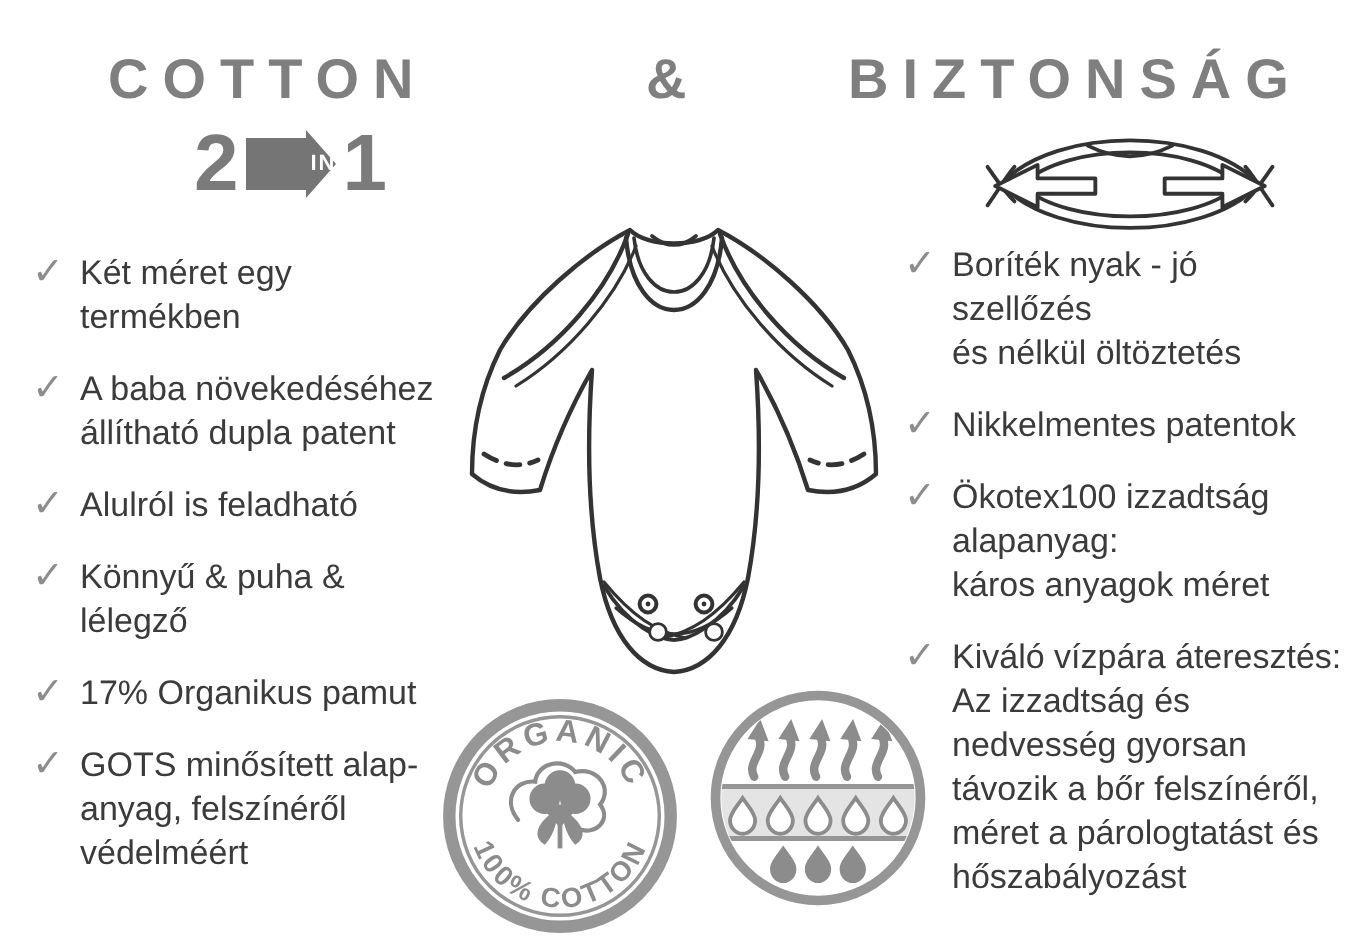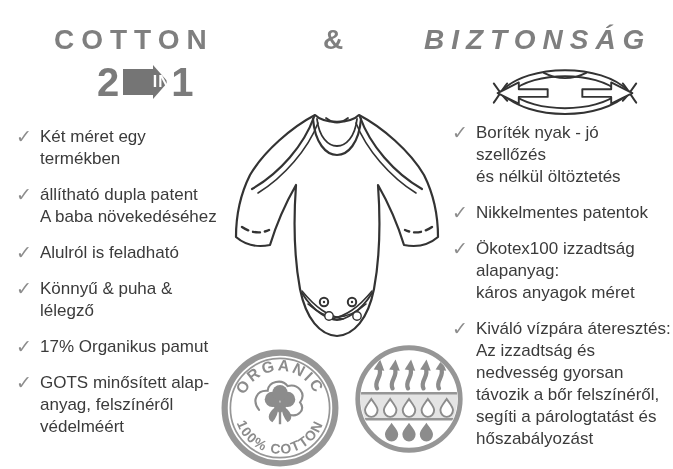--- a/index.html
+++ b/index.html
@@ -7,28 +7,28 @@
   body { font-family:"Liberation Sans", sans-serif; }
   .canvas {
     position:relative; width:673px; height:469px; background:#ffffff;
     overflow:hidden; margin:0 auto;
   }
   
   .title { position:absolute; top:24px; color:#7f7f7f; font-size:28px;
            font-weight:bold; letter-spacing:7px; white-space:nowrap; }
   .title-left  { left:54px; }
   .title-amp   { left:323px; letter-spacing:0; }
-  .title-right { left:424px;font-style:italic; }
+  .title-right { left:424px; }
 
   
   .two-in-one { position:absolute; left:97px; top:62px; display:flex; align-items:center; }
   .tio-num { color:#7b7b7b; font-size:40px; font-weight:bold; line-height:40px; }
   .tio-box { position:relative; margin:0 0 0 4px; width:30px; height:26px;
              background:#757575; display:flex; align-items:center; justify-content:center; }
-  .tio-box-label { color:#ffffff; font-size:16px; font-weight:bold; letter-spacing:1px;padding-left:47px; }
+  .tio-box-label { color:#ffffff; font-size:11px; font-weight:bold; letter-spacing:1px;padding-left:47px; }
   .tio-arrowhead { width:0; height:0; border-top:17px solid transparent;
                    border-bottom:17px solid transparent; border-left:15px solid #757575;
                    margin-right:3px; }
 
   
   .feature-list { position:absolute; list-style:none; }
   .feature-list.left  { left:16px;  top:126px; width:206px; }
   .feature-list.right { left:452px; top:122px; width:220px; }
   .feature-item { display:flex; align-items:flex-start; margin-bottom:14px; }
   .check { color:#8d8d8d; font-size:19px; line-height:22px; width:24px; flex:0 0 24px; }
@@ -135,22 +135,22 @@
   <ul class="feature-list left">
     <li class="feature-item">
       <span class="check">✓</span>
       <span class="f-lines">
           <span class="f-line">Két méret egy termékben</span>
         </span>
     </li>
     <li class="feature-item">
       <span class="check">✓</span>
       <span class="f-lines">
+        <span class="f-line">A baba növekedéséhez</span>
         <span class="f-line">állítható dupla patent</span>
-        <span class="f-line">A baba növekedéséhez</span>
       </span>
     </li>
     <li class="feature-item">
       <span class="check">✓</span>
       <span class="f-lines">
           <span class="f-line">Alulról is feladható</span>
         </span>
     </li>
     <li class="feature-item">
       <span class="check">✓</span>
@@ -196,21 +196,21 @@
         <span class="f-line">káros anyagok méret</span>
       </span>
     </li>
     <li class="feature-item">
       <span class="check">✓</span>
       <span class="f-lines">
         <span class="f-line">Kiváló vízpára áteresztés:</span>
         <span class="f-line">Az izzadtság és</span>
         <span class="f-line">nedvesség gyorsan</span>
         <span class="f-line">távozik a bőr felszínéről,</span>
-        <span class="f-line">segíti a párologtatást és</span>
+        <span class="f-line">méret a párologtatást és</span>
         <span class="f-line">hőszabályozást</span>
       </span>
     </li>
   </ul>
 
   <svg class="organic-svg" width="126" height="126" viewBox="0 0 132 132">
     <circle cx="66" cy="66" r="58" fill="#ffffff" stroke="#969696" stroke-width="6.5"></circle>
     <circle cx="66" cy="66" r="52" fill="none" stroke="#969696" stroke-width="1.8"></circle>
     <defs>
       <path id="orgTop" d="M27,66 A39,39 0 0 1 105,66"></path>

